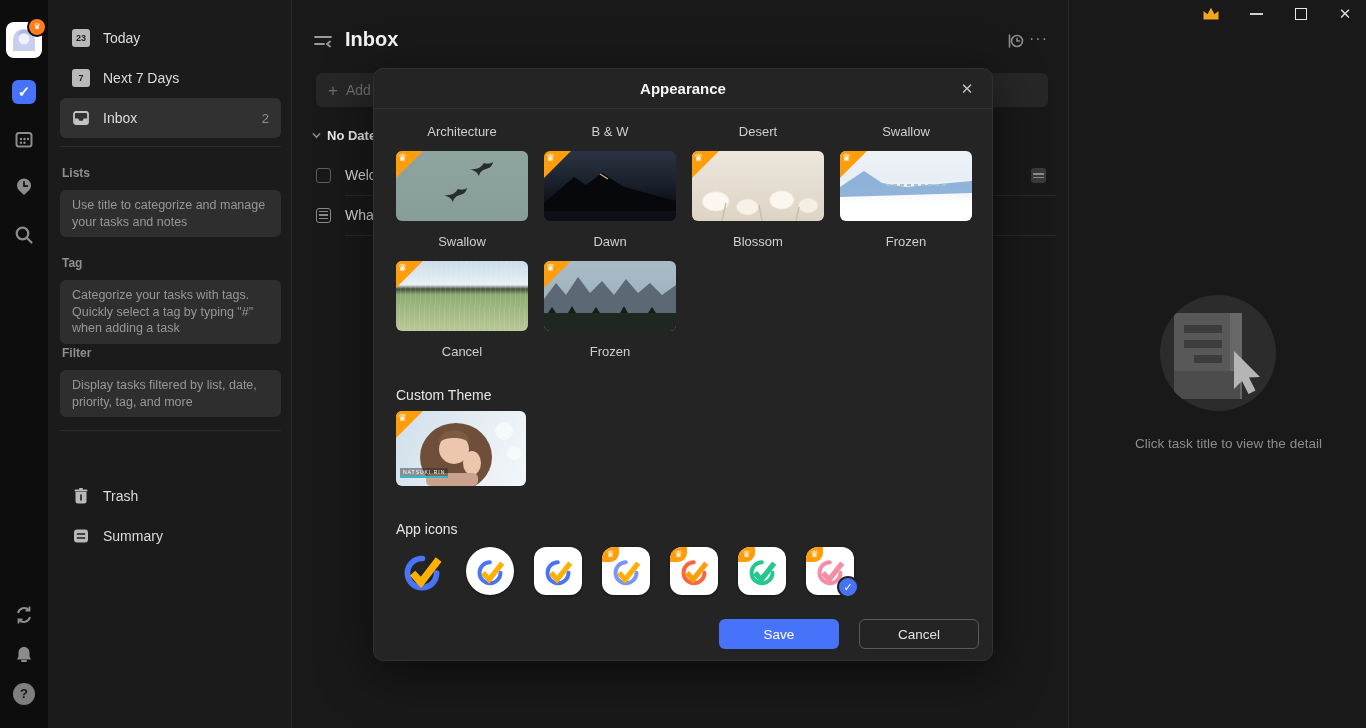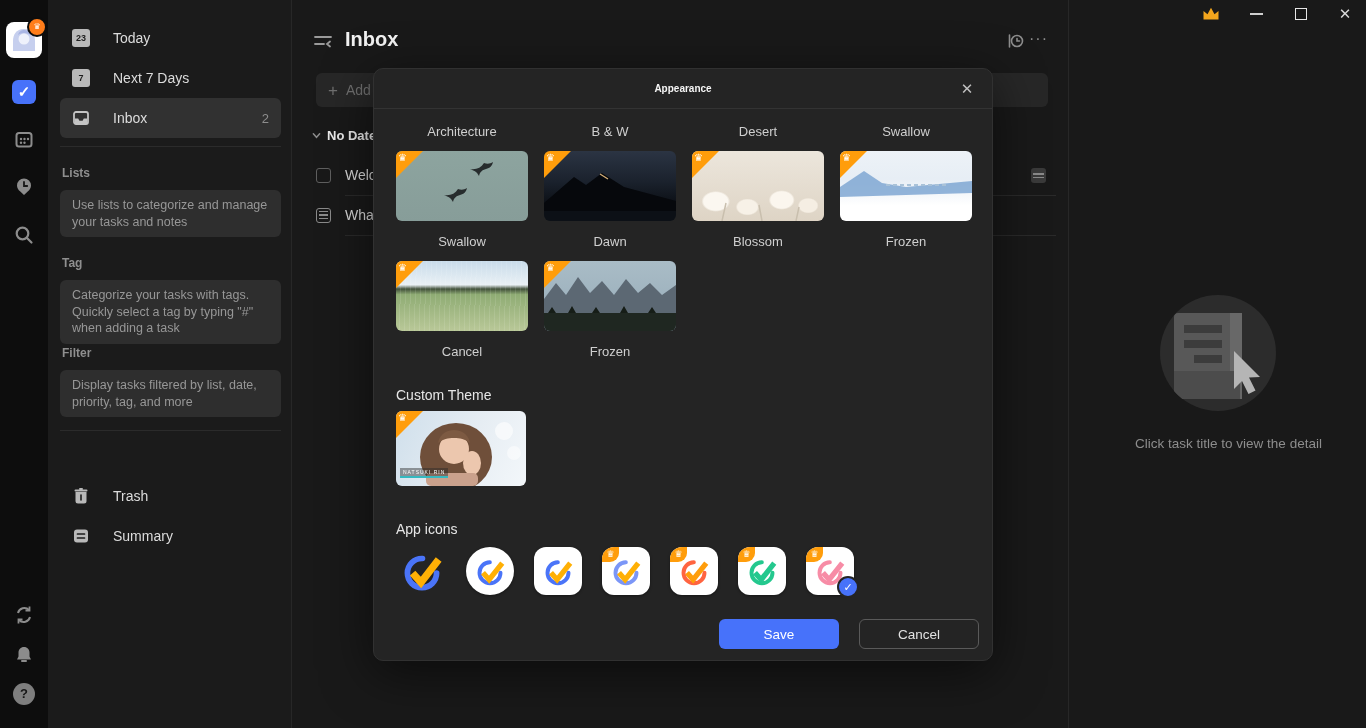--- a/index.html
+++ b/index.html
@@ -17,21 +17,21 @@
   .app-check{position:absolute;left:12px;top:80px;width:24px;height:24px;border-radius:6px;
     background:var(--accent);color:#fff;font-weight:bold;font-size:15px;line-height:24px;text-align:center;}
   .app-check::after{content:"✓";}
   .help-circle{position:absolute;left:13px;top:683px;width:22px;height:22px;border-radius:50%;
     background:#7e7e7e;color:#151515;font-weight:bold;font-size:13px;line-height:22px;text-align:center;}
   .help-circle::after{content:"?";}
 
   
   .sidebar{position:absolute;left:48px;top:0;width:244px;height:728px;background:#1b1b1b;border-right:1px solid #272727;box-sizing:border-box;}
   .side-item{position:absolute;left:12px;width:221px;height:40px;border-radius:6px;display:flex;align-items:center;
-    gap:23px;padding:0 12px;box-sizing:border-box;font-size:14px;color:#dcdcdc;}
+    gap:13px;padding:0 12px;box-sizing:border-box;font-size:14px;color:#dcdcdc;}
   .side-item.active{background:#313131;}
   .side-item .cnt{margin-left:auto;color:#8d8d8d;font-size:13px;}
   .cal-ic{width:18px;height:18px;background:#b9b9b9;border-radius:3px;color:#1d1d1d;font-weight:bold;
     font-size:9px;display:flex;align-items:center;justify-content:center;}
   .side-div{position:absolute;left:12px;width:221px;height:1px;background:#2b2b2b;}
   .side-sec{position:absolute;left:14px;font-size:12px;font-weight:bold;color:#8f8f8f;}
   .side-help{position:absolute;left:12px;width:221px;background:#2e2e2e;border-radius:6px;color:#979797;
     font-size:12.5px;line-height:16.5px;padding:7px 12px;box-sizing:border-box;}
   .mini-ic{width:18px;height:18px;display:flex;align-items:center;justify-content:center;}
 
@@ -65,21 +65,21 @@
   .min-glyph{width:13px;height:1.6px;background:#cfcfcf;}
   .restore-glyph{position:relative;width:10px;height:10px;border:1.4px solid #e6e6e6;background:#181818;}
   .restore-glyph::before{content:"";position:absolute;left:2px;top:-4.5px;width:10px;height:10px;border:1.4px solid #e6e6e6;z-index:-1;}
   .close-glyph{color:#d9d9d9;font-size:15px;}
   .close-glyph::after{content:"✕";}
 
   
   .dialog{position:absolute;left:373px;top:68px;width:620px;height:593px;background:#242424;border:1px solid #313131;
     border-radius:10px;box-shadow:0 12px 50px rgba(0,0,0,.55);box-sizing:border-box;z-index:10;}
   .dlg-title{position:absolute;left:0;top:0;width:100%;height:40px;line-height:40px;text-align:center;
-    font-size:10px;font-weight:bold;color:#f5f5f5;border-bottom:1px solid #333;box-sizing:border-box;}
+    font-size:15px;font-weight:bold;color:#f5f5f5;border-bottom:1px solid #333;box-sizing:border-box;}
   .dlg-close{position:absolute;right:16px;top:11px;width:18px;height:18px;color:#c0c0c0;font-size:15px;
     line-height:18px;text-align:center;}
   .dlg-close::after{content:"✕";}
   .tlabel{position:absolute;width:132px;text-align:center;font-size:13px;color:#cfcfcf;}
   .thumb{position:absolute;width:132px;height:70px;border-radius:6px;overflow:hidden;}
   .tri{position:absolute;top:0;left:0;width:0;height:0;border-top:27px solid #ff9d0b;border-right:27px solid transparent;}
   .tri::after{content:"♛";position:absolute;top:-26px;left:2px;color:#fff;font-size:10px;}
   .c0{left:22px}.c1{left:170px}.c2{left:318px}.c3{left:466px}
   .r1t{top:82px}.r2t{top:192px}
   .seclbl{position:absolute;left:22px;font-size:14px;color:#e6e6e6;}
@@ -196,21 +196,21 @@
             <path d="M2.8 9.5h3.4l1.2 2.2h3.2l1.2-2.2h3.4v4.2a1.3 1.3 0 0 1-1.3 1.3H4.1a1.3 1.3 0 0 1-1.3-1.3z" fill="#c4c4c4"></path>
           </svg>
       </span>
       <span>Inbox</span>
       <span class="cnt">2</span>
     </div>
 
     <div class="side-div" style="top:146px"></div>
 
     <div class="side-sec" style="top:166px">Lists</div>
-    <div class="side-help" style="top:190px">Use lists to categorize and manage your tasks and notes</div>
+    <div class="side-help" style="top:190px">Use title to categorize and manage your tasks and notes</div>
 
     <div class="side-sec" style="top:256px">Tag</div>
     <div class="side-help" style="top:280px">Categorize your tasks with tags. Quickly select a tag by typing "#" when adding a task</div>
 
     <div class="side-sec" style="top:346px">Filter</div>
     <div class="side-help" style="top:370px">Display tasks filtered by list, date, priority, tag, and more</div>
 
     <div class="side-div" style="top:430px"></div>
 
     <div class="side-item" style="top:476px">

